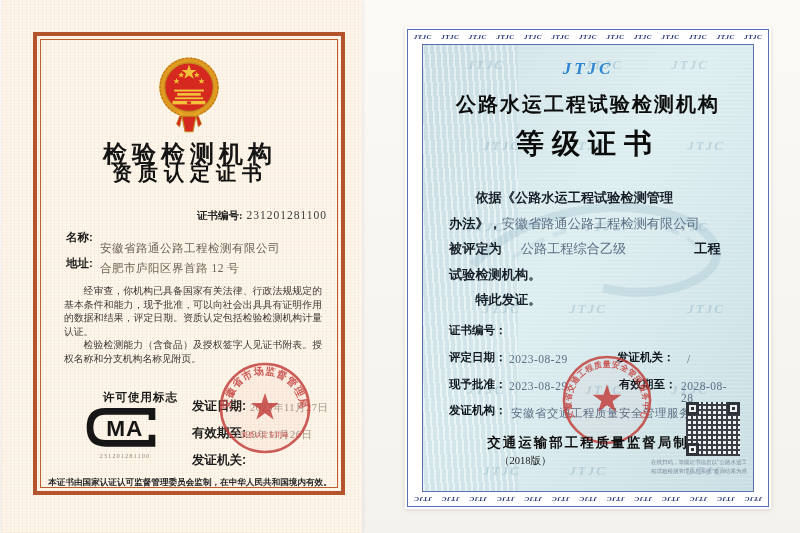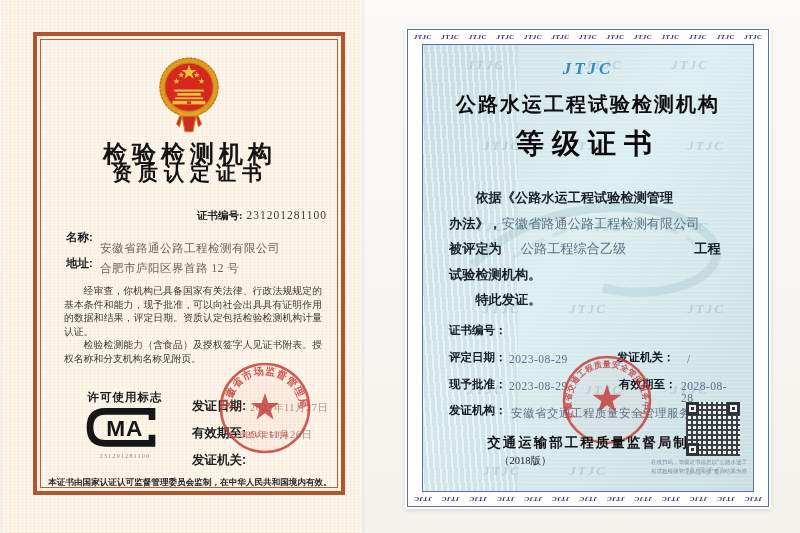--- a/index.html
+++ b/index.html
@@ -21,21 +21,21 @@
   .l-title2 { position:absolute; left:33px; top:160px; width:310px; text-align:center;
     font-family:"Liberation Sans",sans-serif; font-weight:bold; font-size:20px; letter-spacing:6px; color:#111; }
   .l-certno { position:absolute; left:33px; top:205px; width:292px; text-align:right; }
   .l-certno .lab { font-weight:bold; font-size:10.5px; color:#222; }
   .l-certno .val { font-size:11.5px; color:#3d3d3d; letter-spacing:1px; }
   .l-field-lab { position:absolute; font-family:"Liberation Sans",sans-serif; font-weight:bold; font-size:11.5px; color:#1d1d1d; }
   .l-field-val { position:absolute; font-size:11.5px; color:#6e6256; letter-spacing:.5px; }
   .l-paras { position:absolute; left:62px; top:284px; width:258px; font-size:9.8px; line-height:13.6px;
     color:#3c3835; text-align:justify; }
   .l-paras p { text-indent:2em; }
-  .l-mark-lab { position:absolute; left:70px; top:390px; width:106px; text-align:center;
+  .l-mark-lab { position:absolute; left:70px; top:390px; width:106px; text-align:right;
     font-family:Liberation Sans, sans-serif; font-weight:bold; font-size:11.5px; letter-spacing:1px; color:#191919; }
   .cma { position:absolute; left:78px; top:404px; width:92px; height:48px; }
   .cma-num { position:absolute; left:70px; top:452px; width:106px; text-align:center; font-size:6.5px; color:#978b7d; letter-spacing:1px; }
   .l-footer { position:absolute; left:40px; top:477px; width:296px; text-align:center; font-weight:bold; font-size:8.6px; color:#2a2a2a; }
   .seal { position:absolute; opacity:.82; }
   .seal-left { left:216px; top:361px; width:94px; height:94px; }
 
   
   .paper-right { position:absolute; left:405px; top:27px; width:366px; height:482px; background:#fff;
     box-shadow:0 1px 5px rgba(0,0,0,.12); }

